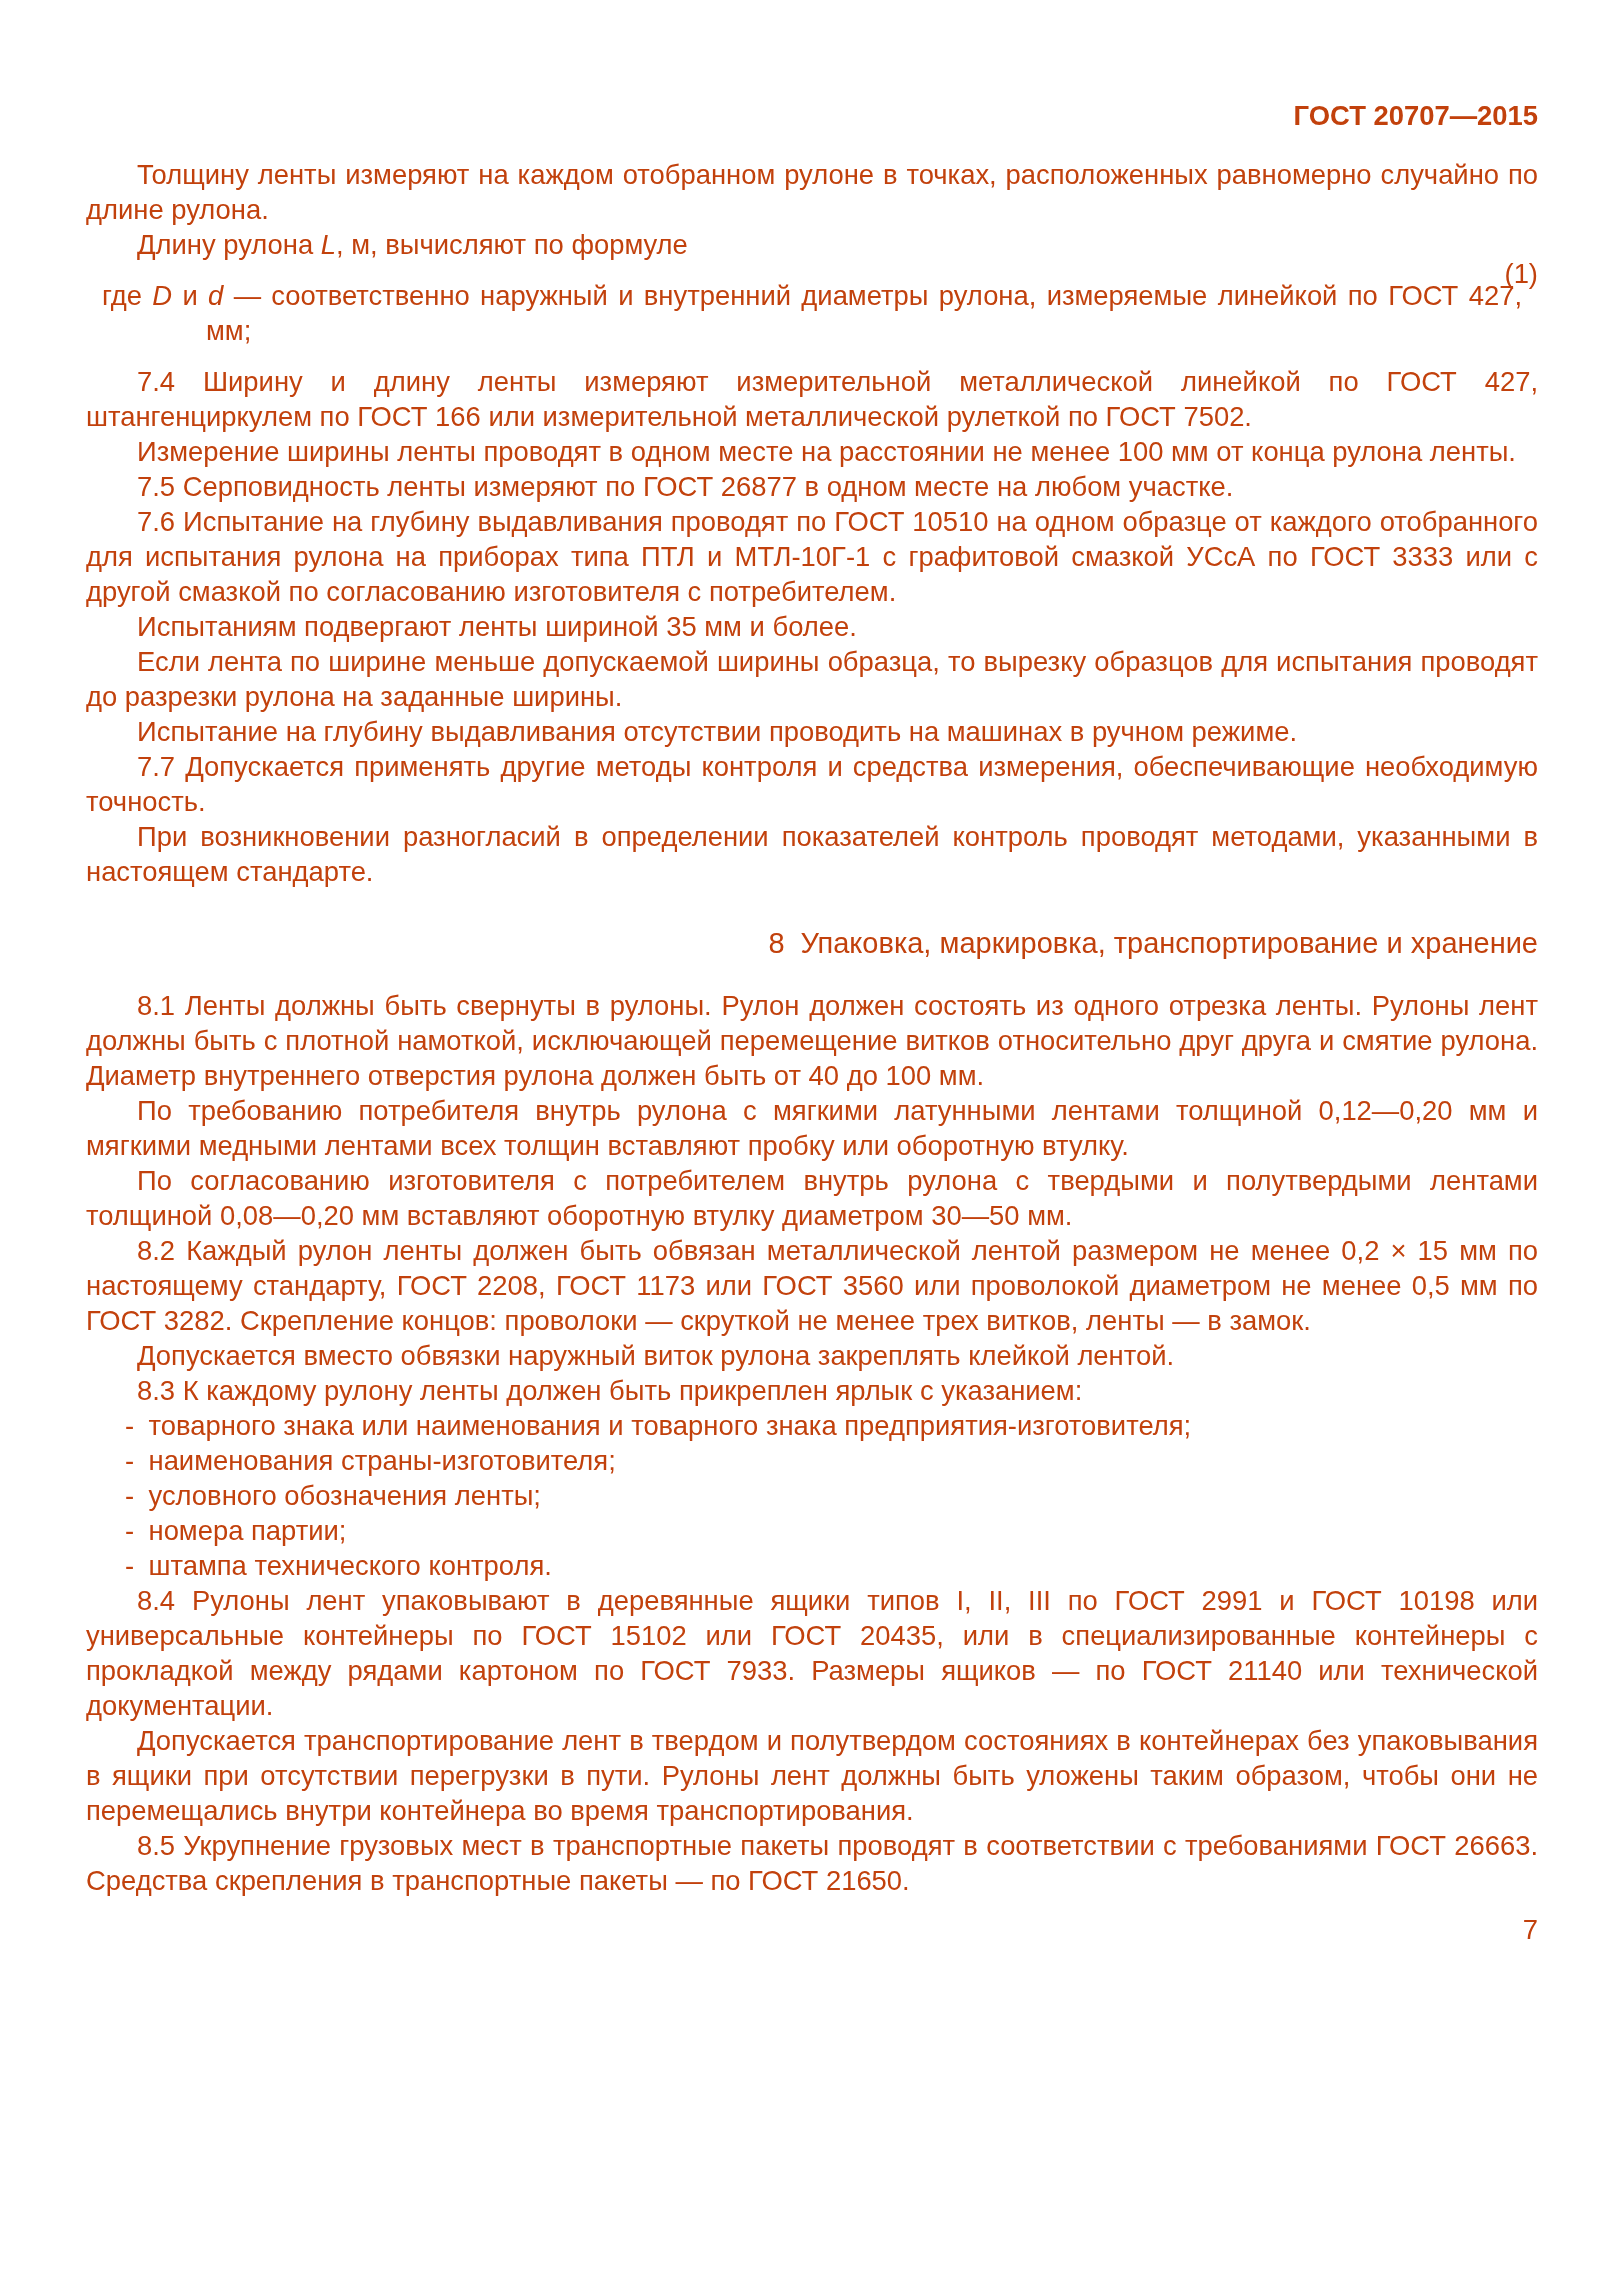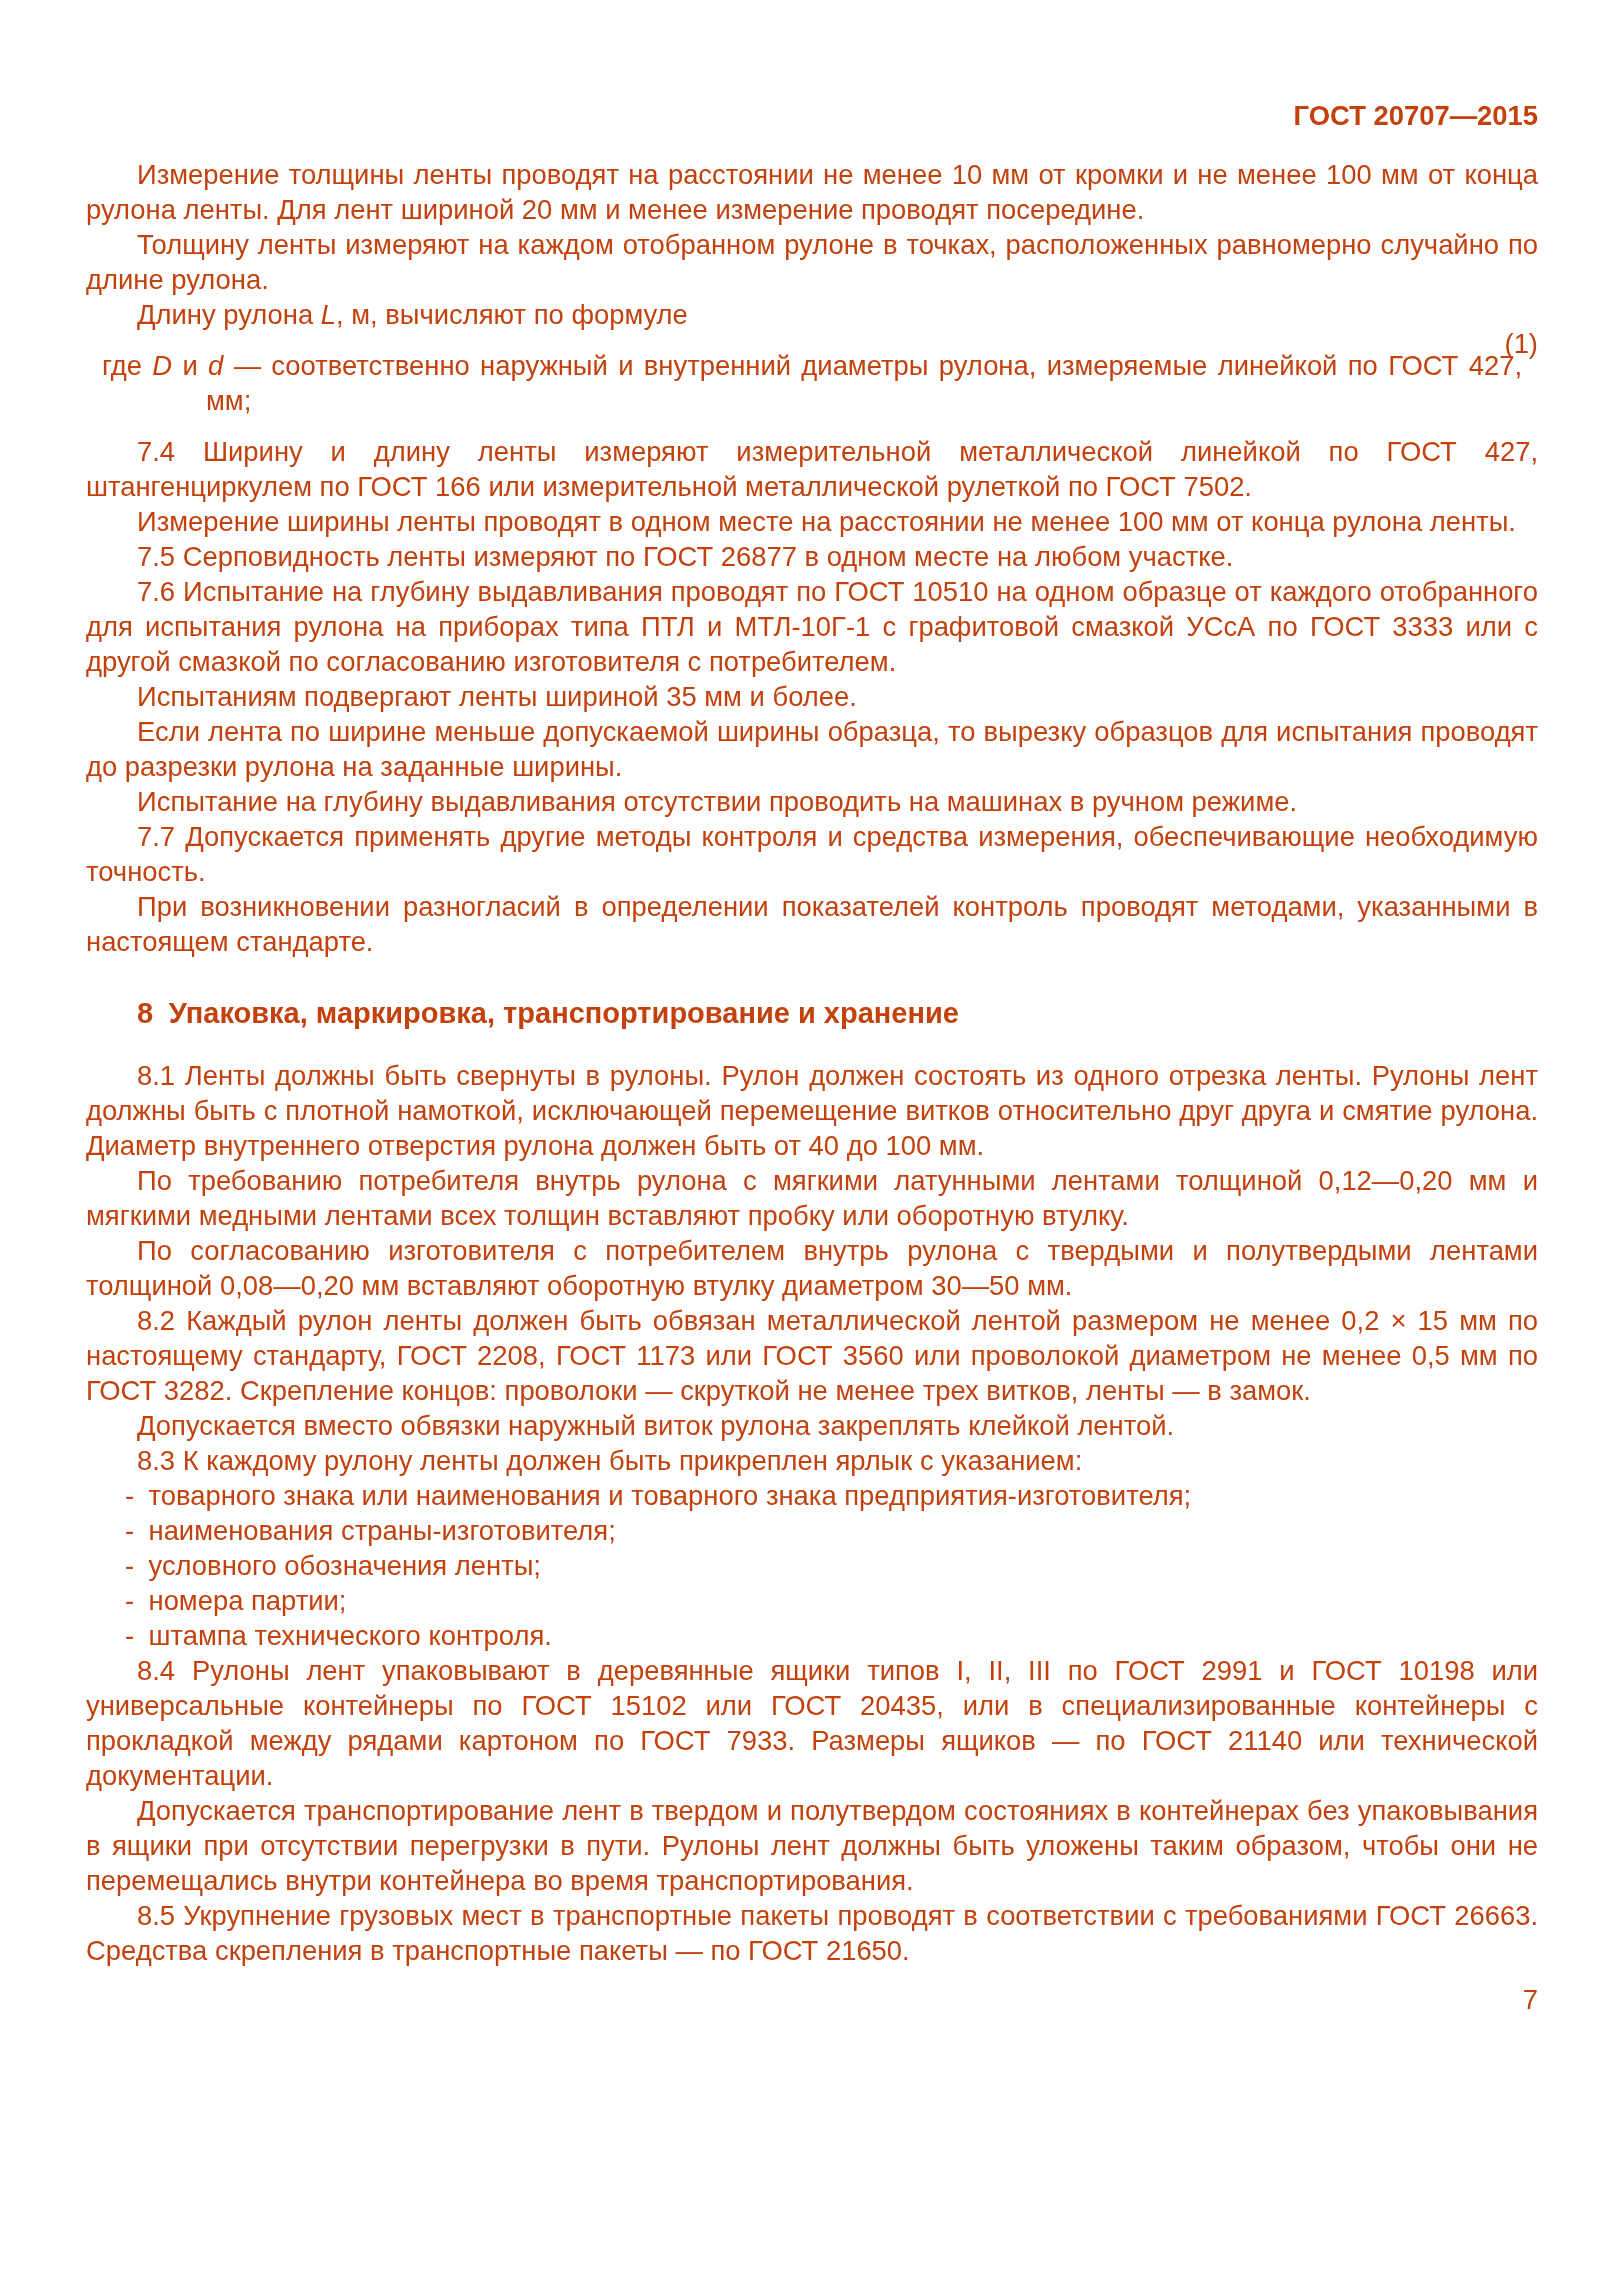--- a/index.html
+++ b/index.html
@@ -55,44 +55,43 @@
   .formula-comma { margin-left: 2.9px; }
   .formula-number {
     position: absolute;
     right: 0;
     top: 50%;
     transform: translateY(-50%);
   }
 
   .section-heading {
     font-size: 29px;
-    font-weight: 700;
+    font-weight: 400;
     margin: 37px 0 27.4px 0;
     padding-left: 51px;
-    text-align: left;
+    text-align: right;
   }
   .section-heading .sec-num { margin-right: 15.7px; }
 
   .list { margin: 0; }
   .list-item { display: flex; padding-left: 39px; text-align: left; }
   .list-item .dash { flex: 0 0 23.5px; }
 
   .page-number { text-align: right; margin-top: 13.7px; }
 </style>
 </head>
 <body>
 
 <div class="page">
   <div class="content">
 
     <div class="doc-header">
       <span>ГОСТ 20707—2015</span>
     </div>
 
-    <p class="para">Измерение толщины ленты проводят на расстоянии не менее 10 мм от кромки и не менее 100 мм от конца рулона ленты. Для лент шириной 20 мм и менее измерение проводят посередине.</p>
     <p class="para">Толщину ленты измеряют на каждом отобранном рулоне в точках, расположенных равномерно случайно по длине рулона.</p>
 
     <p class="para"><span>Длину рулона </span><span class="var">L</span><span>, м, вычисляют по формуле</span></p>
 
     <div class="formula-row">
       <span class="formula-number">(1)</span>
     </div>
 
     <p class="where-1"><span>где </span><span class="var">D</span><span> и </span><span class="var">d</span><span> — соответственно наружный и внутренний диаметры рулона, измеряемые линейкой по ГОСТ 427, мм;</span></p>
 

